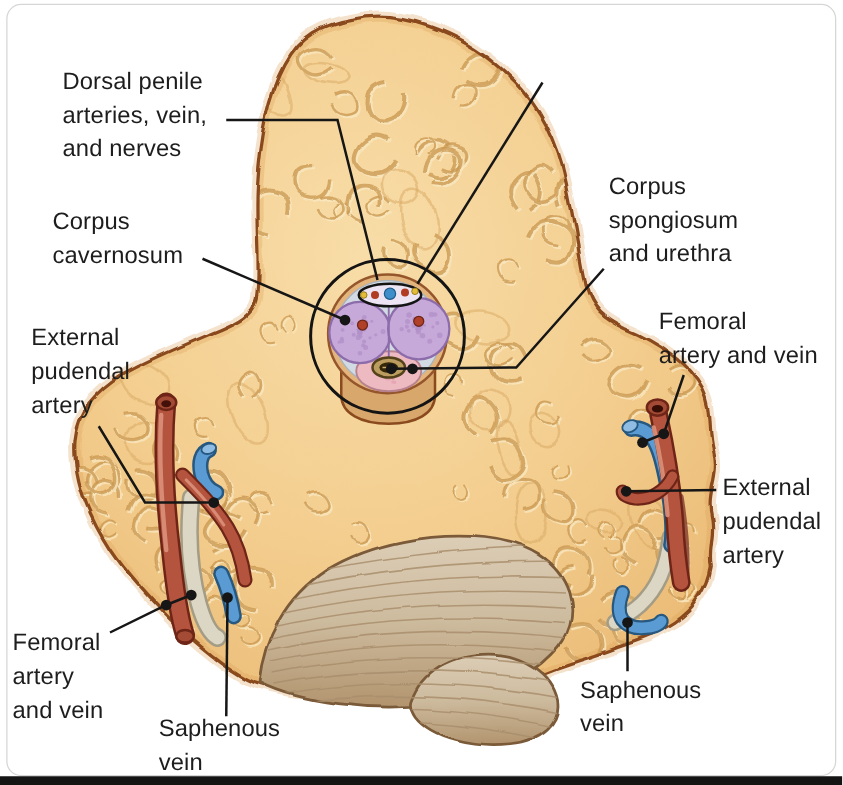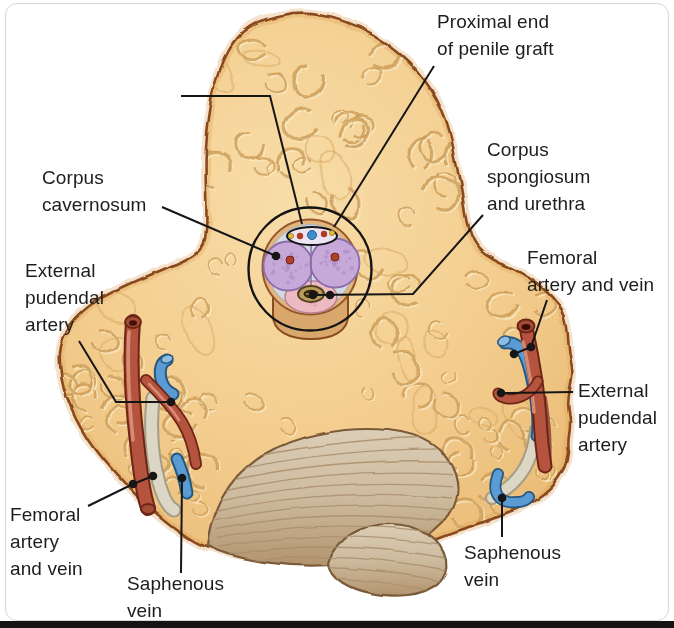--- a/index.html
+++ b/index.html
@@ -422,22 +422,23 @@
       <circle cx="133" cy="484" r="4.3"></circle>
       <circle cx="153" cy="476" r="4.3"></circle>
       <circle cx="182" cy="478" r="4.3"></circle>
       <circle cx="531" cy="347" r="4.3"></circle>
       <circle cx="514" cy="354" r="4.3"></circle>
       <circle cx="501" cy="393" r="4.3"></circle>
       <circle cx="502" cy="498" r="4.3"></circle>
     </g>
   </svg>
 
-  <div class="label" style="left:437px;top:8px">Proximal end
-of penile graft</div>
+  <div class="label" style="left:50px;top:52px">Dorsal penile
+arteries, vein,
+and nerves</div>
   <div class="label" style="left:42px;top:164px">Corpus
 cavernosum</div>
   <div class="label" style="left:487px;top:136px">Corpus
 spongiosum
 and urethra</div>
   <div class="label" style="left:25px;top:257px">External
 pudendal
 artery</div>
   <div class="label" style="left:527px;top:244px">Femoral
 artery and vein</div>

